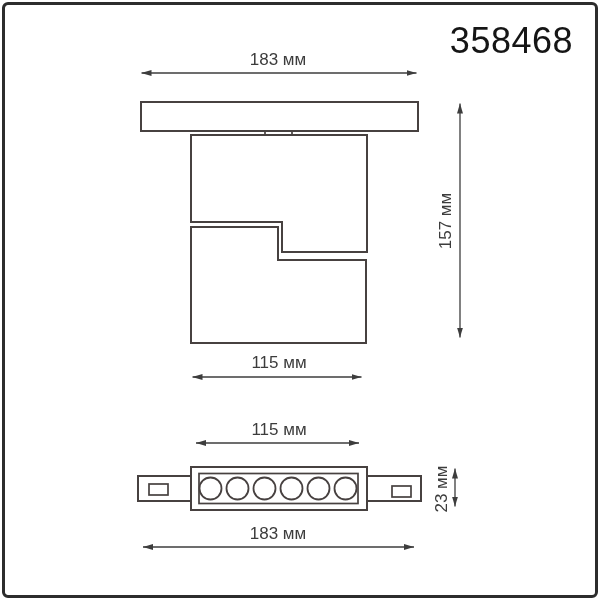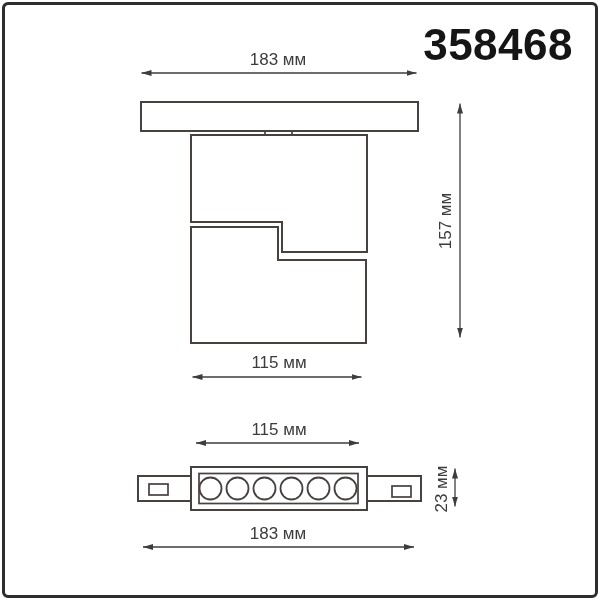--- a/index.html
+++ b/index.html
@@ -21,22 +21,22 @@
     position: absolute;
     inset: 2px;
     border: 3px solid #2d2d2d;
     border-radius: 6px;
     pointer-events: none;
   }
   .product-number {
     position: absolute;
     top: 20px;
     right: 27px;
-    font-size: 44px;
-    font-weight: 700;
+    font-size: 36px;
+    font-weight: 400;
     color: #151515;
     letter-spacing: 0.5px;
   }
   .drawing {
     position: absolute;
     left: 0;
     top: 0;
   }
   .dim-label {
     position: absolute;

